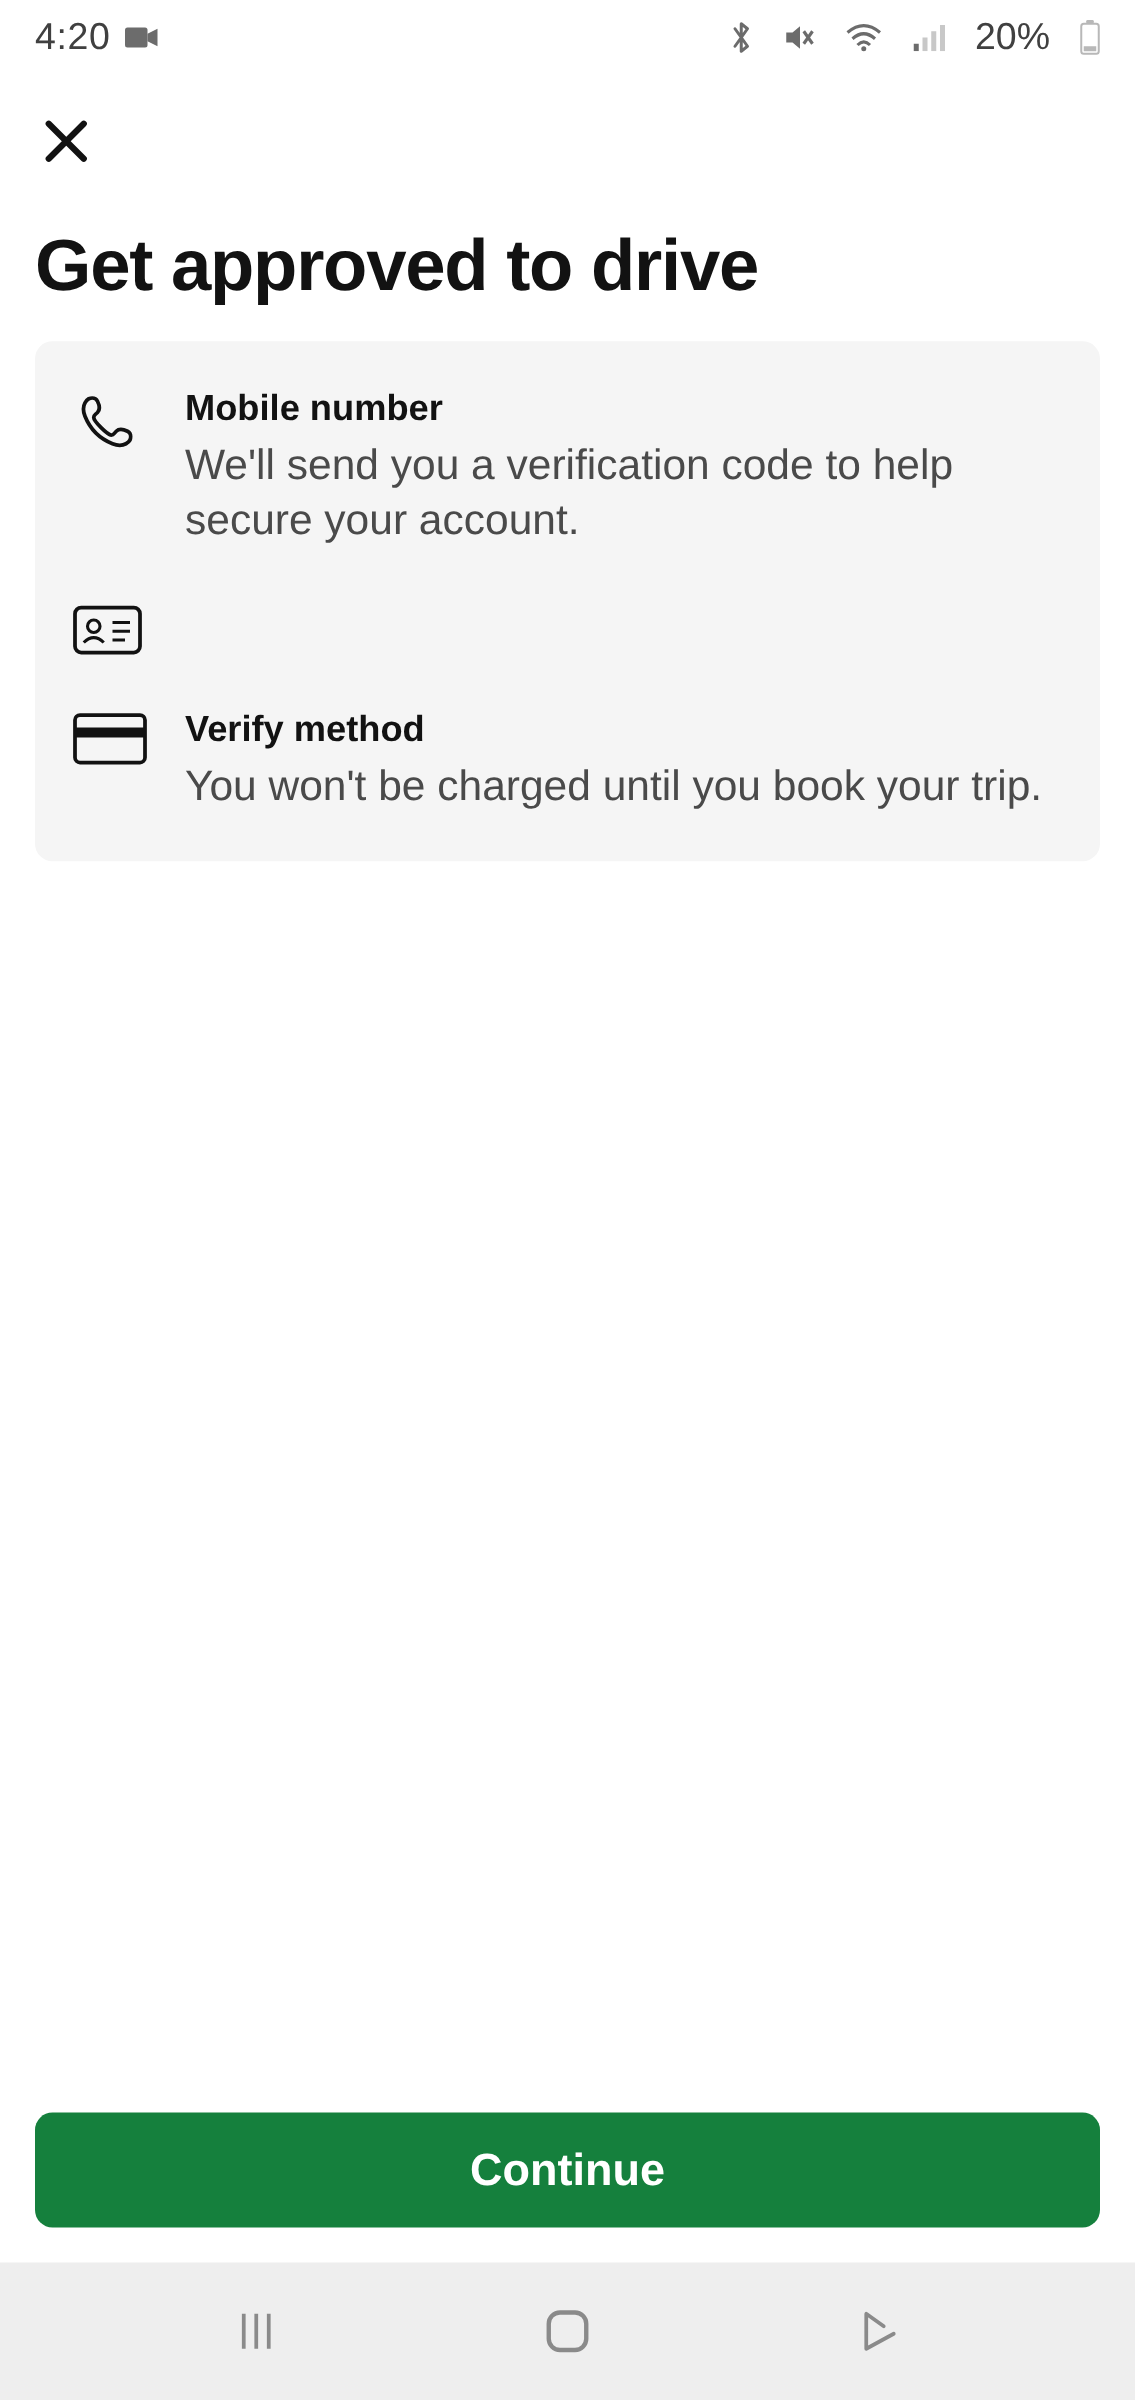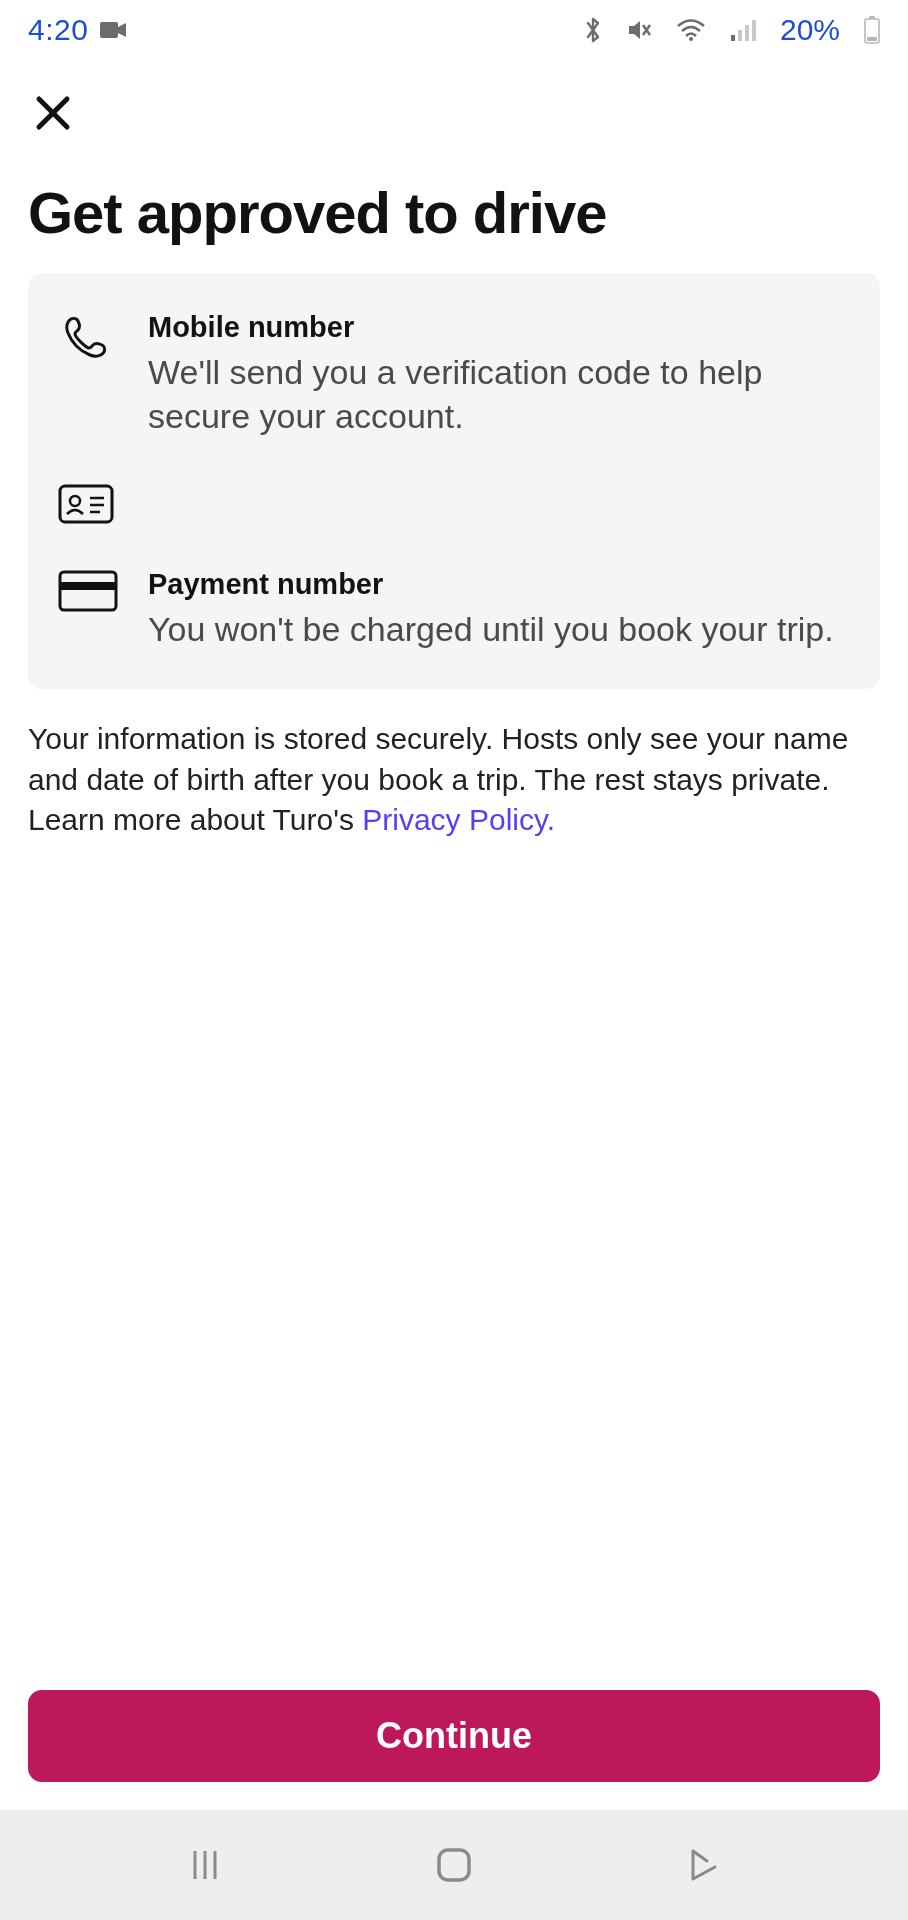--- a/index.html
+++ b/index.html
@@ -1,20 +1,20 @@
 <!DOCTYPE html>
 <html><head>
 <meta charset="utf-8">
 <style>
   * { box-sizing: border-box; margin: 0; padding: 0; }
   html, body { width: 908px; height: 1920px; font-family: -apple-system, BlinkMacSystemFont, "Segoe UI", Helvetica, Arial, sans-serif; background: #fff; color: #121212; }
   body { display: flex; flex-direction: column; }
 
   
-  .status-bar { height: 60px; display: flex; justify-content: space-between; padding: 0 28px; font-size: 30px; color: #1d4ed8; }
+  .status-bar { height: 60px; display: flex; justify-content: space-between; padding: 0 28px; font-size: 30px; color: #404040; }
   .status-left { display: flex; align-items: center; gap: 12px; }
   .status-right { display: flex; align-items: center; gap: 24px; }
   .status-time { font-weight: 400; letter-spacing: 0.5px; }
   .status-icon { display: inline-flex; align-items: center; }
 
   
   .header { padding: 28px 28px 10px 28px; }
   .close-btn { background: none; border: none; padding: 6px; cursor: pointer; }
 
   
@@ -29,21 +29,21 @@
   .step-title { font-size: 29px; font-weight: 700; margin-bottom: 6px; }
   .step-desc { font-size: 34px; color: #4a4a4a; line-height: 1.3; }
 
   .privacy { font-size: 30px; line-height: 1.35; color: #222; margin-top: 30px; }
   .privacy a { color: #593CFB; text-decoration: none; }
 
   .spacer { flex: 1; }
 
   
   .footer { padding: 0 28px 28px 28px; }
-  .continue-btn { width: 100%; height: 92px; background: #be185d; color: #fff; font-size: 36px; font-weight: 600; border: none; border-radius: 14px; cursor: pointer; }
+  .continue-btn { width: 100%; height: 92px; background: #15803d; color: #fff; font-size: 36px; font-weight: 600; border: none; border-radius: 14px; cursor: pointer; }
 
   
   .nav-bar { height: 110px; background: #eeeeee; display: flex; align-items: center; justify-content: space-around; padding: 0 80px; }
   .nav-item { display: flex; align-items: center; justify-content: center; width: 100px; height: 60px; }
 
 </style>
 </head>
 <body>
 
 <div class="status-bar">
@@ -138,29 +138,26 @@
     </div>
 
     <div class="step">
       <div class="step-icon">
         <svg width="60" height="42" viewBox="0 0 60 42">
             <rect x="2" y="2" width="56" height="38" rx="4" fill="none" stroke="#121212" stroke-width="3"></rect>
             <rect x="2" y="12" width="56" height="8" fill="#121212"></rect>
           </svg>
       </div>
       <div class="step-body">
-        <div class="step-title">Payment number</div>
+        <div class="step-title">Verify method</div>
         <div class="step-desc">You won't be charged until you book your trip.</div>
       </div>
     </div>
   </div>
 
-  <p class="privacy">
-    <span>Your information is stored securely. Hosts only see your name and date of birth after you book a trip. The rest stays private. Learn more about Turo's </span><a href="#">Privacy Policy.</a><span></span>
-  </p>
 
   <div class="spacer"></div>
 </div>
 
 <div class="footer">
   <button class="continue-btn">Continue</button>
 </div>
 
 <div class="nav-bar">
   <div class="nav-item">

